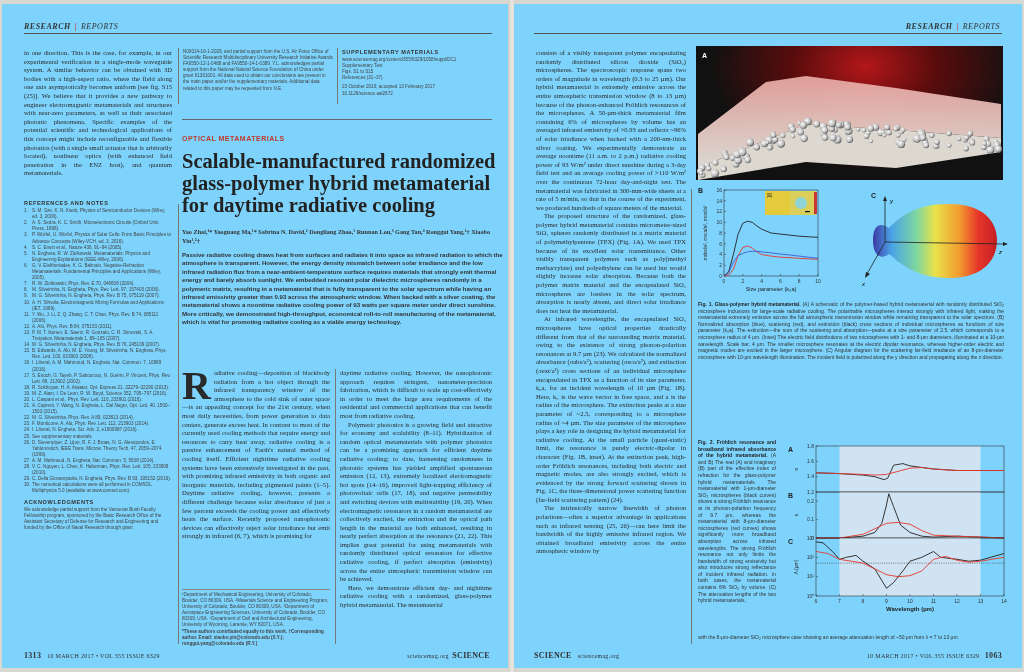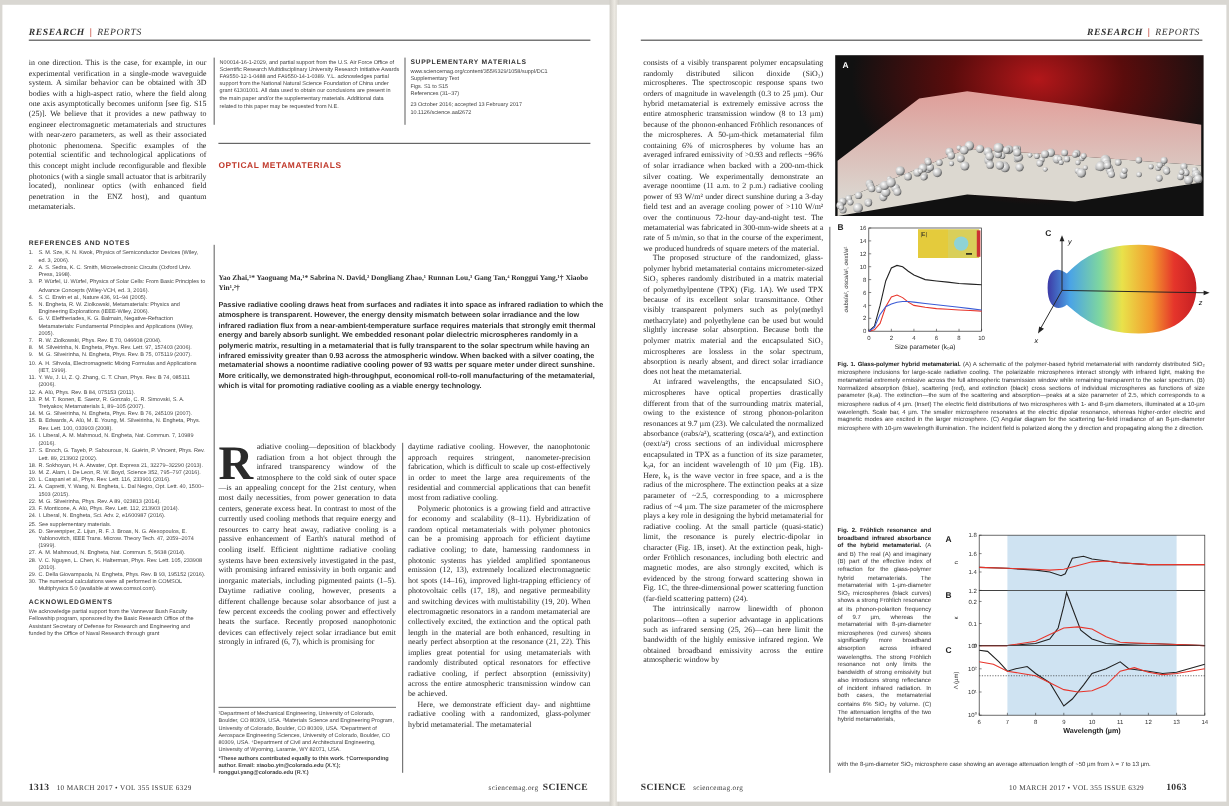--- a/index.html
+++ b/index.html
@@ -1,18 +1,18 @@
 <!DOCTYPE html>
 <html><head>
 <meta charset="utf-8">
 <style>
   * { box-sizing: border-box; margin: 0; padding: 0; }
   html, body { width: 1024px; height: 672px; overflow: hidden; background: #d9d7d2; }
   body { position: relative; font-family: "Liberation Serif", serif; color: #222; }
-  .page { position: absolute; top: 4px; height: 664px; background: #ffffff; overflow: hidden; }
+  .page { position: absolute; top: 4px; height: 664px; background: #7dd3fc; overflow: hidden; }
   .page.left { left: 2px; width: 508px; }
   .page.right { left: 514px; width: 508px; }
   .spine { position: absolute; left: 508px; top: 0; width: 8px; height: 672px; background: linear-gradient(90deg,#cfccc5,#ece9e2,#cfccc5); }
   .runhead { position: absolute; top: 18px; font-size: 8px; font-style: italic; font-weight: bold; letter-spacing: .5px; color: #333; }
   .runhead .sep { color: #c0392b; font-style: normal; margin: 0 4px; }
   .runhead .sub { font-weight: normal; }
   .hrule { position: absolute; top: 29px; height: 1px; background: #555; }
   .body-text { position: absolute; font-size: 6.6px; line-height: 8.6px; text-align: justify; color: #2a2a2a; }
   .body-text p { margin-bottom: 0; text-indent: 8px; }
   .body-text p.noind { text-indent: 0; }
@@ -188,20 +188,21 @@
     <div>www.sciencemag.org/content/355/6329/1058/suppl/DC1</div>
     <div>Supplementary Text</div>
     <div>Figs. S1 to S15</div>
     <div>References (31–37)</div>
     <div style="margin-top:3px;">23 October 2016; accepted 13 February 2017</div>
     <div>10.1126/science.aal2672</div>
   </div>
   <div class="hrule" style="left:180px;top:115px;width:310px;background:#666;"></div>
 
   <div class="kicker">OPTICAL METAMATERIALS</div>
+  <div class="title">Scalable-manufactured randomized glass-polymer hybrid metamaterial for daytime radiative cooling</div>
   <div class="authors">Yao Zhai,¹* Yaoguang Ma,¹* Sabrina N. David,² Dongliang Zhao,¹ Runnan Lou,³ Gang Tan,⁴ Ronggui Yang,¹† Xiaobo Yin¹,²†</div>
   <div class="abstract">Passive radiative cooling draws heat from surfaces and radiates it into space as infrared radiation to which the atmosphere is transparent. However, the energy density mismatch between solar irradiance and the low infrared radiation flux from a near-ambient-temperature surface requires materials that strongly emit thermal energy and barely absorb sunlight. We embedded resonant polar dielectric microspheres randomly in a polymeric matrix, resulting in a metamaterial that is fully transparent to the solar spectrum while having an infrared emissivity greater than 0.93 across the atmospheric window. When backed with a silver coating, the metamaterial shows a noontime radiative cooling power of 93 watts per square meter under direct sunshine. More critically, we demonstrated high-throughput, economical roll-to-roll manufacturing of the metamaterial, which is vital for promoting radiative cooling as a viable energy technology.</div>
 
   <div class="body-text" style="left:180px;top:365px;width:148px;">
     <p class="noind"><span class="dropcap">R</span><span>adiative cooling—deposition of blackbody radiation from a hot object through the infrared transparency window of the atmosphere to the cold sink of outer space—is an appealing concept for the 21st century, when most daily necessities, from power generation to data centers, generate excess heat. In contrast to most of the currently used cooling methods that require energy and resources to carry heat away, radiative cooling is a passive enhancement of Earth's natural method of cooling itself. Efficient nighttime radiative cooling systems have been extensively investigated in the past, with promising infrared emissivity in both organic and inorganic materials, including pigmented paints (1–5). Daytime radiative cooling, however, presents a different challenge because solar absorbance of just a few percent exceeds the cooling power and effectively heats the surface. Recently proposed nanophotonic devices can effectively reject solar irradiance but emit strongly in infrared (6, 7), which is promising for</span></p>
   </div>
   <div class="hrule" style="left:180px;top:585px;width:148px;height:.6px;background:#888;"></div>
   <div class="small" style="left:180px;top:588px;width:148px;">
     <div>¹Department of Mechanical Engineering, University of Colorado, Boulder, CO 80309, USA. ²Materials Science and Engineering Program, University of Colorado, Boulder, CO 80309, USA. ³Department of Aerospace Engineering Sciences, University of Colorado, Boulder, CO 80309, USA. ⁴Department of Civil and Architectural Engineering, University of Wyoming, Laramie, WY 82071, USA.</div>
     <div style="font-weight:bold;">*These authors contributed equally to this work. †Corresponding author. Email: xiaobo.yin@colorado.edu (X.Y.); ronggui.yang@colorado.edu (R.Y.)</div>
@@ -519,15 +520,15 @@
       <polyline points="38.0,109.5 49.8,111.5 61.5,117.3 73.3,119.2 85.0,121.1 96.8,126.9 108.5,132.7 120.3,134.7 132.0,133.7 143.8,128.9 155.5,117.3 167.3,114.4 179.0,118.2 190.8,120.2 202.5,119.2 226.0,115.3" fill="none" stroke="#e8352b" stroke-width="0.9"></polyline>
       <text x="0" y="0" font-size="5" fill="#333" text-anchor="middle" transform="translate(20,125) rotate(-90)">Λ (µm)</text>
       <text x="132" y="169" font-size="6" text-anchor="middle" fill="#222" font-weight="bold">Wavelength (µm)</text>
       <text x="10" y="102" font-size="7" font-weight="bold" fill="#222">C</text>
     </svg>
 
   <div class="folio" style="left:20px;">
     <b>SCIENCE</b><span>sciencemag.org</span>
   </div>
   <div class="folio" style="right:20px;">
-    <span>10 MARCH 2017 • VOL 355 ISSUE 6329</span>&nbsp;&nbsp;&nbsp;<b style="margin:13px;">1063</b>
+    <span>10 MARCH 2017 • VOL 355 ISSUE 6329</span>&nbsp;&nbsp;&nbsp;<b style="margin:0;">1063</b>
   </div>
 </div>
 
 </body></html>

